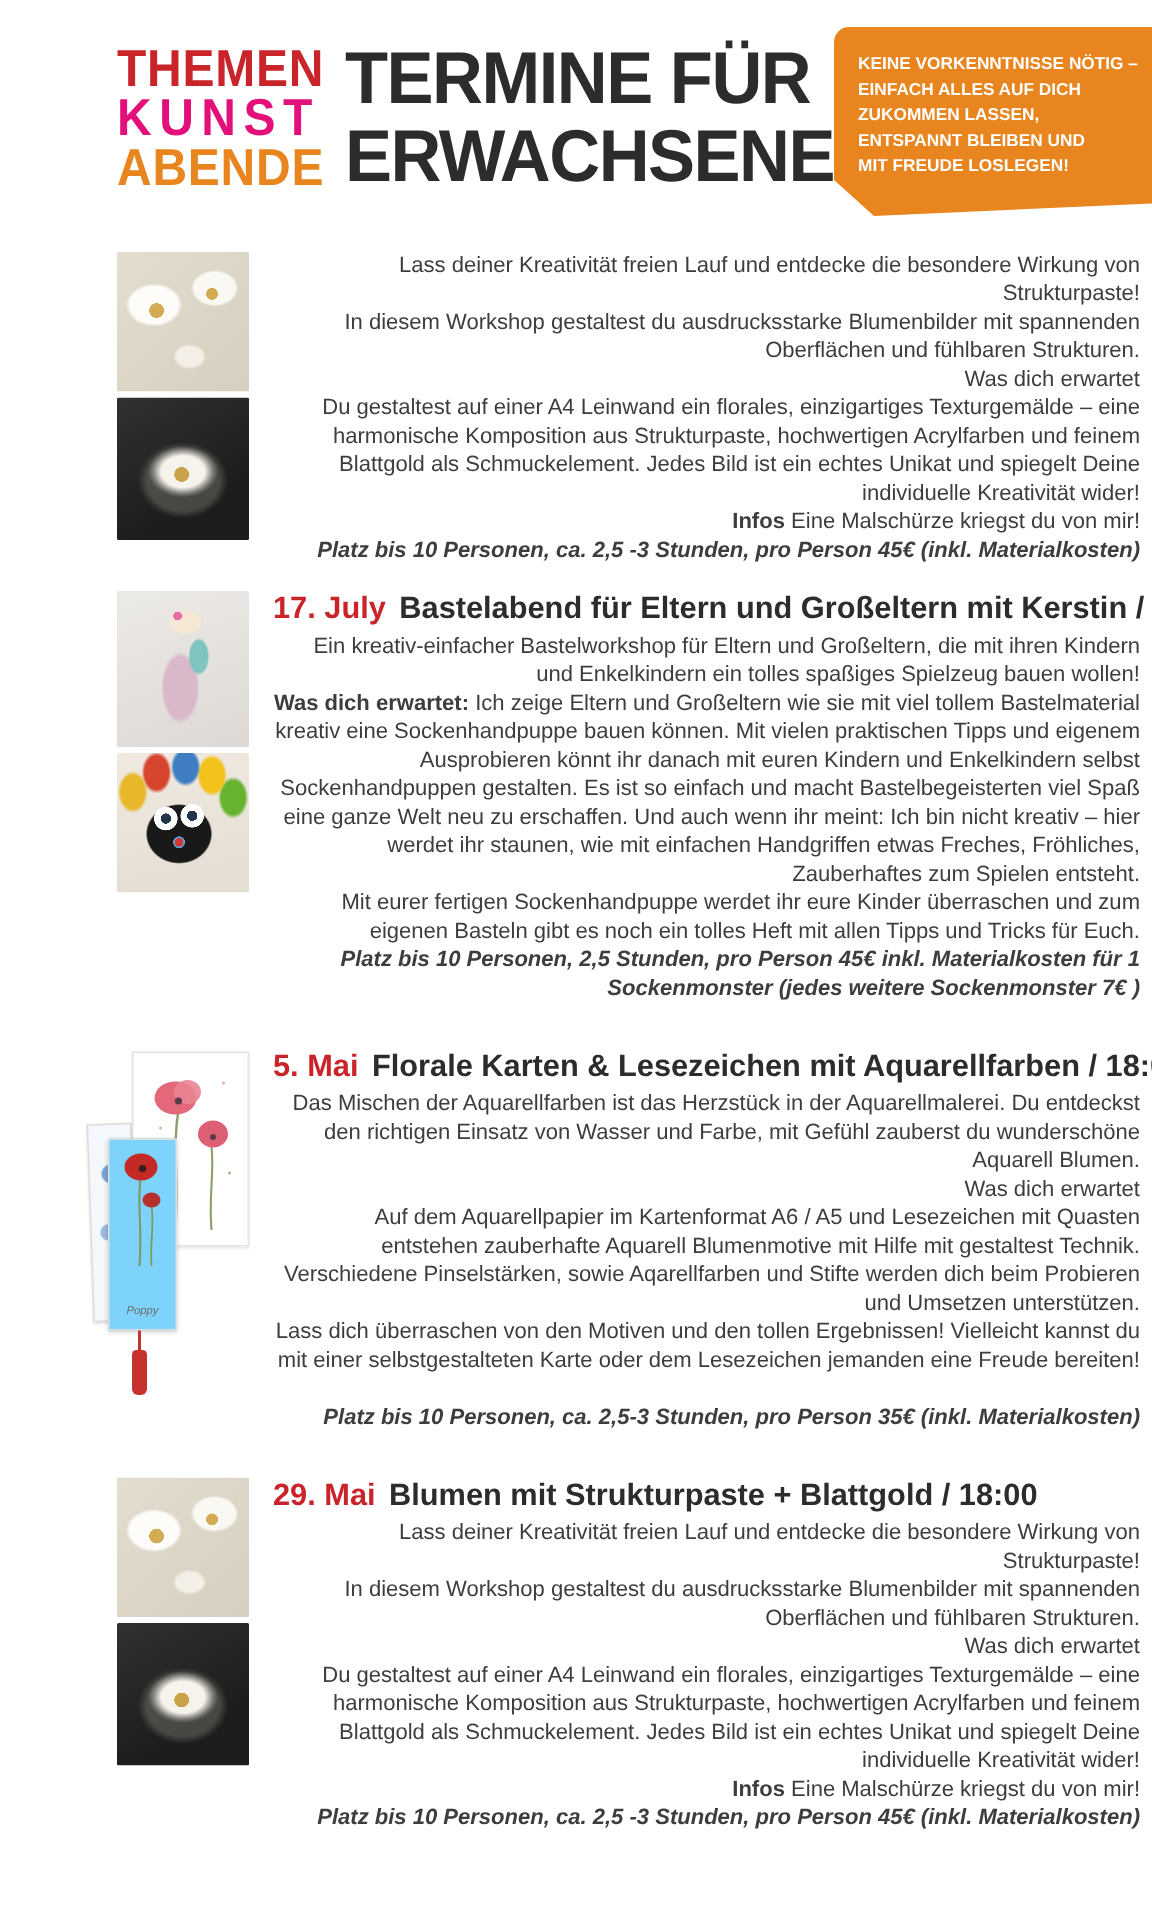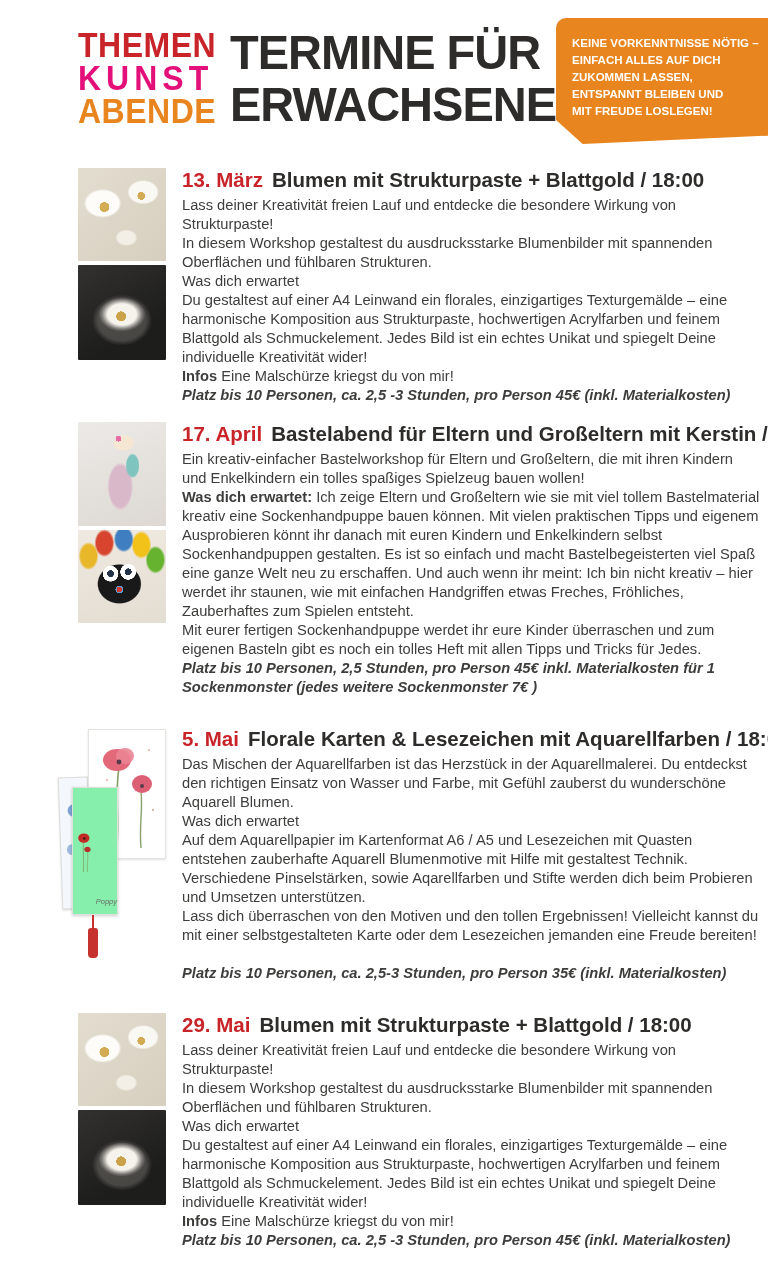--- a/index.html
+++ b/index.html
@@ -42,21 +42,21 @@
   
   .events{flex:none;}
   .event{display:flex; gap:16px; margin-bottom:17px;}
   .event.e2{margin-bottom:30px;}
   .event.e3{margin-bottom:30px;}
   .thumbs{width:88px; flex:none; display:flex; flex-direction:column; gap:4px;}
   .content{flex:1; min-width:0;}
   .content h2{font-size:20.5px; line-height:24px; margin-bottom:4px; white-space:nowrap;}
   .content h2 .date{color:var(--red); font-weight:800; margin-right:9px;}
   .content h2 .ttl{color:var(--titleblack); font-weight:800;}
-  .line{font-size:14.7px; line-height:19px; color:var(--dark);}
+  .line{font-size:14.7px; line-height:19px; color:var(--dark);text-align:right;}
   .line.b{font-weight:400;}
   .line.red{font-weight:700; color:var(--notice); font-size:14.2px;}
   .line.price{font-weight:700; font-style:italic;}
   .line.gap{margin-top:19px;}
   .line .lead{font-weight:700;}
   
   .thumb{width:88px; border-radius:1px;}
   .sp-light{height:93px;
     background:
       radial-gradient(circle 5px at 30% 42%, #d3ab55 96%, transparent),
@@ -96,23 +96,23 @@
   .collage{position:relative; width:106px; height:206px; margin-left:-18px; flex:none;}
   .bm-blue{position:absolute; left:0; top:50px; width:30px; height:132px;
     background:
       radial-gradient(circle 8px at 50% 25%, #7fa3d4 70%, rgba(127,163,212,0) 85%),
       radial-gradient(circle 7px at 40% 55%, #9db9de 70%, rgba(157,185,222,0) 85%),
       radial-gradient(circle 7px at 60% 80%, #86a8d2 70%, rgba(134,168,210,0) 85%),
       #f4f7fb;
     border:1px solid #dcdcd8; transform:rotate(-2deg); box-shadow:0 1px 2px rgba(0,0,0,.15);}
   .card-poppy{position:absolute; right:0; top:2px; width:78px; height:130px; background:#fff;
     border:1px solid #e4e4e0; box-shadow:0 1px 2px rgba(0,0,0,.12);}
-  .bm-poppy{position:absolute; left:12px; top:60px; width:46px; height:128px; background:#86efac;
+  .bm-poppy{position:absolute; left:12px; top:60px; width:46px; height:128px; background:#7dd3fc;
     border:1px solid #e0e0dc; box-shadow:0 1px 3px rgba(0,0,0,.2);
-    display:flex; flex-direction:row; align-items:center;}
+    display:flex; flex-direction:column; align-items:center;}
   .bm-poppy .label{margin-top:auto; margin-bottom:8px; font-size:7.5px; font-style:italic; color:#6b6b66;}
   .tassel{position:absolute; left:32px; top:188px; width:2px; height:14px; background:#c6332e;}
   .tassel::after{content:""; position:absolute; left:-4px; top:13px; width:10px; height:30px;
     background:#c6332e; border-radius:3px 3px 4px 4px;}
   .collage svg{display:block;}
 </style>
 </head>
 <body>
 
 <div class="page">
@@ -134,47 +134,44 @@
 MIT FREUDE LOSLEGEN!</div>
   </header>
 
   <main class="events" id="events">
   <section class="event e1">
     <div class="thumbs">
           <div class="thumb sp-light"></div>
           <div class="thumb sp-dark"></div>
         </div>
     <div class="content">
-      <h2>
-        <span class="date">13. März</span><span class="ttl">Blumen mit Strukturpaste + Blattgold  /  18:00</span>
-      </h2>
       <div class="body">
             <p class="line n">Lass deiner Kreativität freien Lauf und entdecke die besondere Wirkung von Strukturpaste!</p>
             <p class="line n">In diesem Workshop gestaltest du ausdrucksstarke Blumenbilder mit spannenden Oberflächen und fühlbaren Strukturen.</p>
             <p class="line b">Was dich erwartet</p>
             <p class="line n">Du gestaltest auf einer A4 Leinwand ein florales, einzigartiges Texturgemälde – eine harmonische Komposition aus Strukturpaste, hochwertigen Acrylfarben und feinem Blattgold als Schmuckelement. Jedes Bild ist ein echtes Unikat und spiegelt Deine individuelle Kreativität wider!</p>
             <p class="line n"><b class="lead">Infos </b>Eine Malschürze kriegst du von mir!</p>
             <p class="line price">Platz bis 10 Personen, ca. 2,5 -3 Stunden, pro Person 45€ (inkl. Materialkosten)</p>
           </div>
     </div>
   </section>
 
   <section class="event e2">
     <div class="thumbs">
           <div class="thumb pu"></div>
           <div class="thumb pm"></div>
         </div>
     <div class="content">
       <h2>
-        <span class="date">17. April</span><span class="ttl">Bastelabend für Eltern und Großeltern mit Kerstin / 18:00</span>
+        <span class="date">17. July</span><span class="ttl">Bastelabend für Eltern und Großeltern mit Kerstin / 18:00</span>
       </h2>
       <div class="body">
             <p class="line n">Ein kreativ-einfacher Bastelworkshop für Eltern und Großeltern, die mit ihren Kindern und Enkelkindern ein tolles spaßiges Spielzeug bauen wollen!</p>
             <p class="line n"><b class="lead">Was dich erwartet: </b>Ich zeige Eltern und Großeltern wie sie mit viel tollem Bastelmaterial kreativ eine Sockenhandpuppe bauen können. Mit vielen praktischen Tipps und eigenem Ausprobieren könnt ihr danach mit euren Kindern und Enkelkindern selbst Sockenhandpuppen gestalten. Es ist so einfach und macht Bastelbegeisterten viel Spaß eine ganze Welt neu zu erschaffen. Und auch wenn ihr meint: Ich bin nicht kreativ – hier werdet ihr staunen, wie mit einfachen Handgriffen etwas Freches, Fröhliches, Zauberhaftes zum Spielen entsteht.</p>
-            <p class="line n">Mit eurer fertigen Sockenhandpuppe werdet ihr eure Kinder überraschen und zum eigenen Basteln gibt es noch ein tolles Heft mit allen Tipps und Tricks für Jedes.</p>
+            <p class="line n">Mit eurer fertigen Sockenhandpuppe werdet ihr eure Kinder überraschen und zum eigenen Basteln gibt es noch ein tolles Heft mit allen Tipps und Tricks für Euch.</p>
             <p class="line price">Platz bis 10 Personen, 2,5 Stunden, pro Person 45€ inkl. Materialkosten für 1 Sockenmonster (jedes weitere Sockenmonster 7€ )</p>
           </div>
     </div>
   </section>
 
   <section class="event e3">
     <div class="thumbs">
   <div class="collage">
     <div class="bm-blue"></div>
     <div class="card-poppy">

